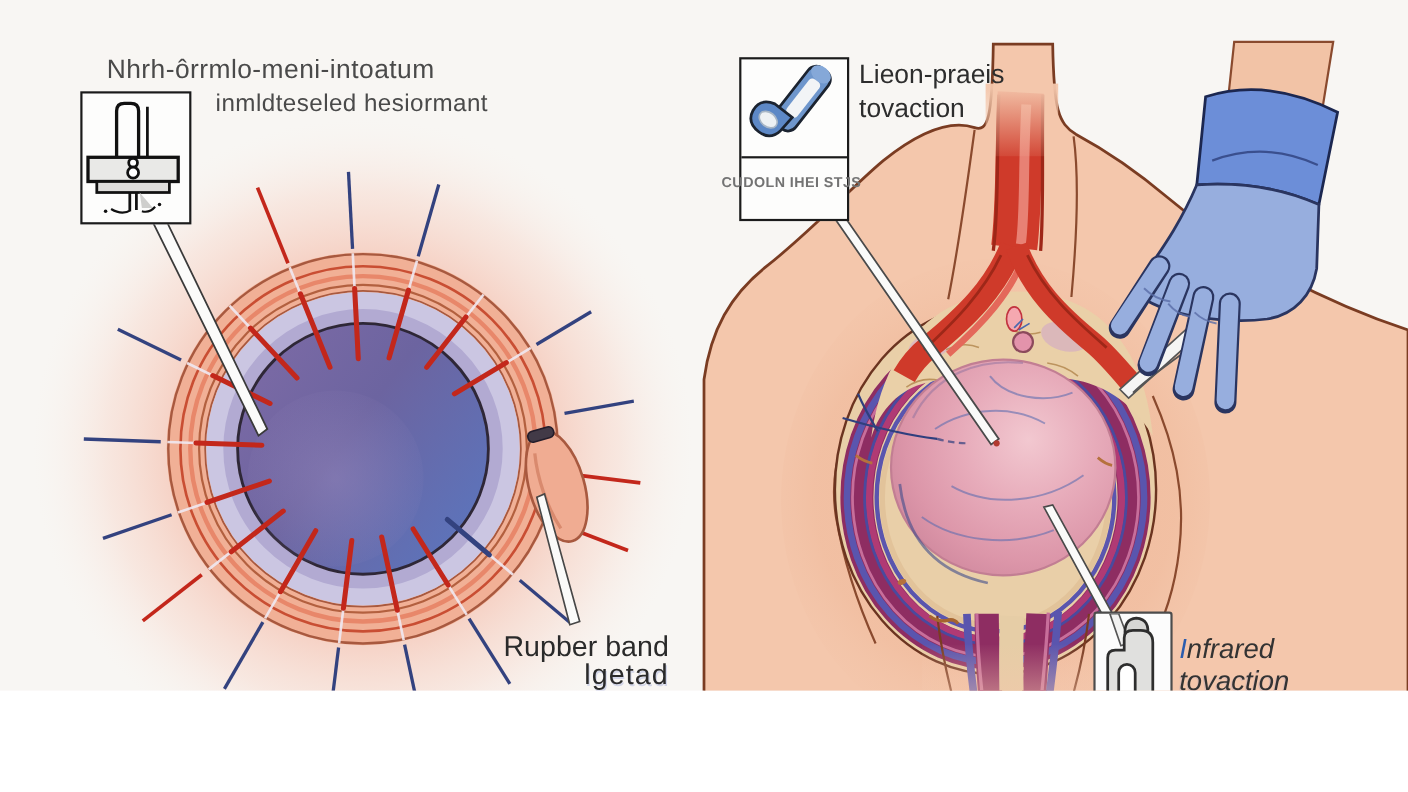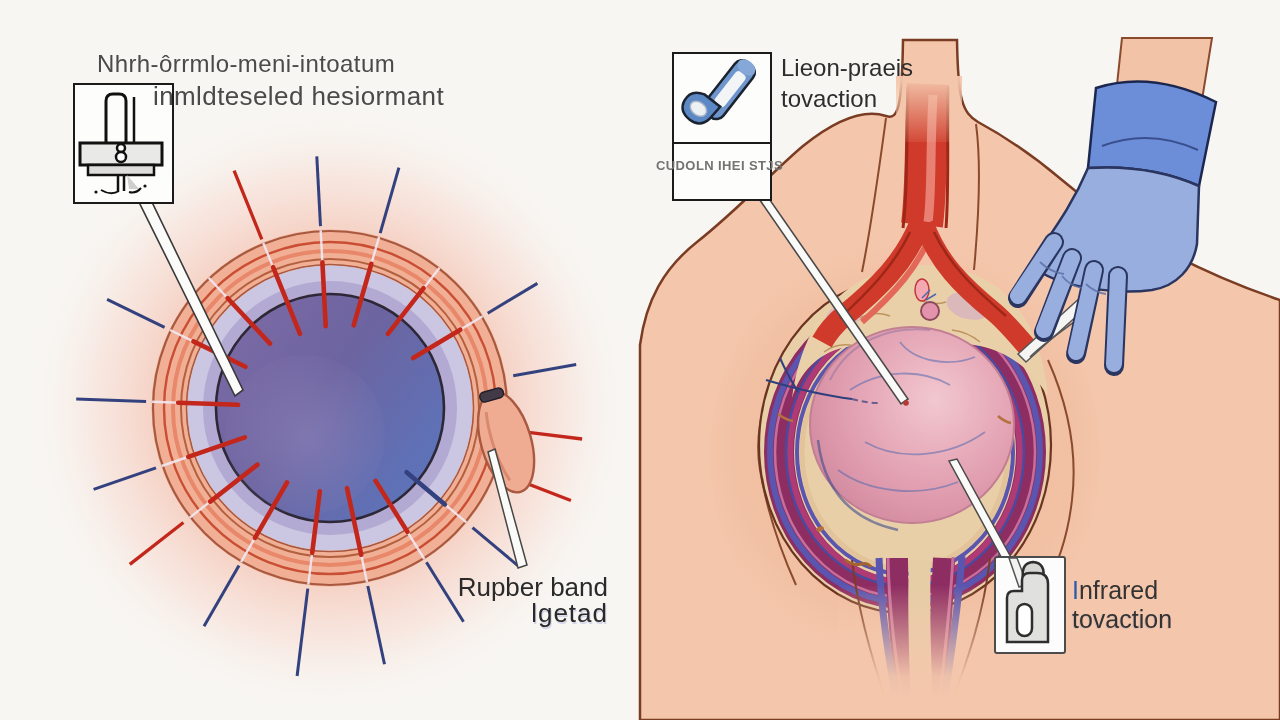--- a/index.html
+++ b/index.html
@@ -1,28 +1,28 @@
 <!DOCTYPE html>
 <html><head>
 <meta charset="utf-8">
 <style>
   html,body{margin:0;padding:0;}
   #stage{
-    position:relative; width:1280px; height:720px; overflow:hidden;
+    position:relative; width:1280px; height:628px; overflow:hidden;
     background:#f8f6f3;
     font-family:"Liberation Sans", sans-serif;
   }
   #art{position:absolute; left:0; top:0; z-index:0;}
   .txt{position:absolute; color:#3c3c3c; white-space:nowrap; z-index:3;}
   #left-title{left:97px; top:50px; font-size:24px; letter-spacing:.4px; color:#4a4a4a;}
-  #left-title .l2{margin-left:56px; font-size:26px; margin-top:3px;}
+  #left-title .l2{margin-left:99px; font-size:22px; margin-top:3px;}
   #right-title{left:781px; top:52px; font-size:24px; line-height:31px; color:#2d2d2d;}
   #rubber-caption{left:428px; top:574px; width:180px; text-align:right; font-size:26px; line-height:26px; color:#2a2a2a;}
   #rubber-caption .l2{letter-spacing:1px; text-shadow:1px 2px 0 rgba(100,120,200,.25);}
-  #infrared-caption{left:1072px; top:576px; font-size:25px; line-height:29px; color:#333;}
+  #infrared-caption{left:1072px; top:576px; font-size:25px; line-height:29px; color:#333;font-style:italic;}
   #infrared-caption .init{color:#2a5cae;}
   #infrared-caption .l2{text-shadow:-1px 1px 0 rgba(100,120,200,.18);}
   #inset-caption-red{left:656px; top:158px; font-size:13px; font-weight:bold; letter-spacing:.4px; color:#737373; z-index:4;}
   .inset{position:absolute; background:#fdfdfc; border:2.5px solid #1b1b1b; z-index:2;}
   #inset-ligator{left:73px; top:83px; width:97px; height:117px;}
   #inset-coagulator{left:672px; top:52px; width:96px; height:145px;}
   #inset-coagulator .pic{position:absolute; left:0; top:0; width:96px; height:88px; border-bottom:2.5px solid #1b1b1b;}
   #inset-probe{left:994px; top:556px; width:68px; height:94px; border:2px solid #4c4c4c; border-radius:3px; background:#fcfcfc;}
 </style>
 </head>

